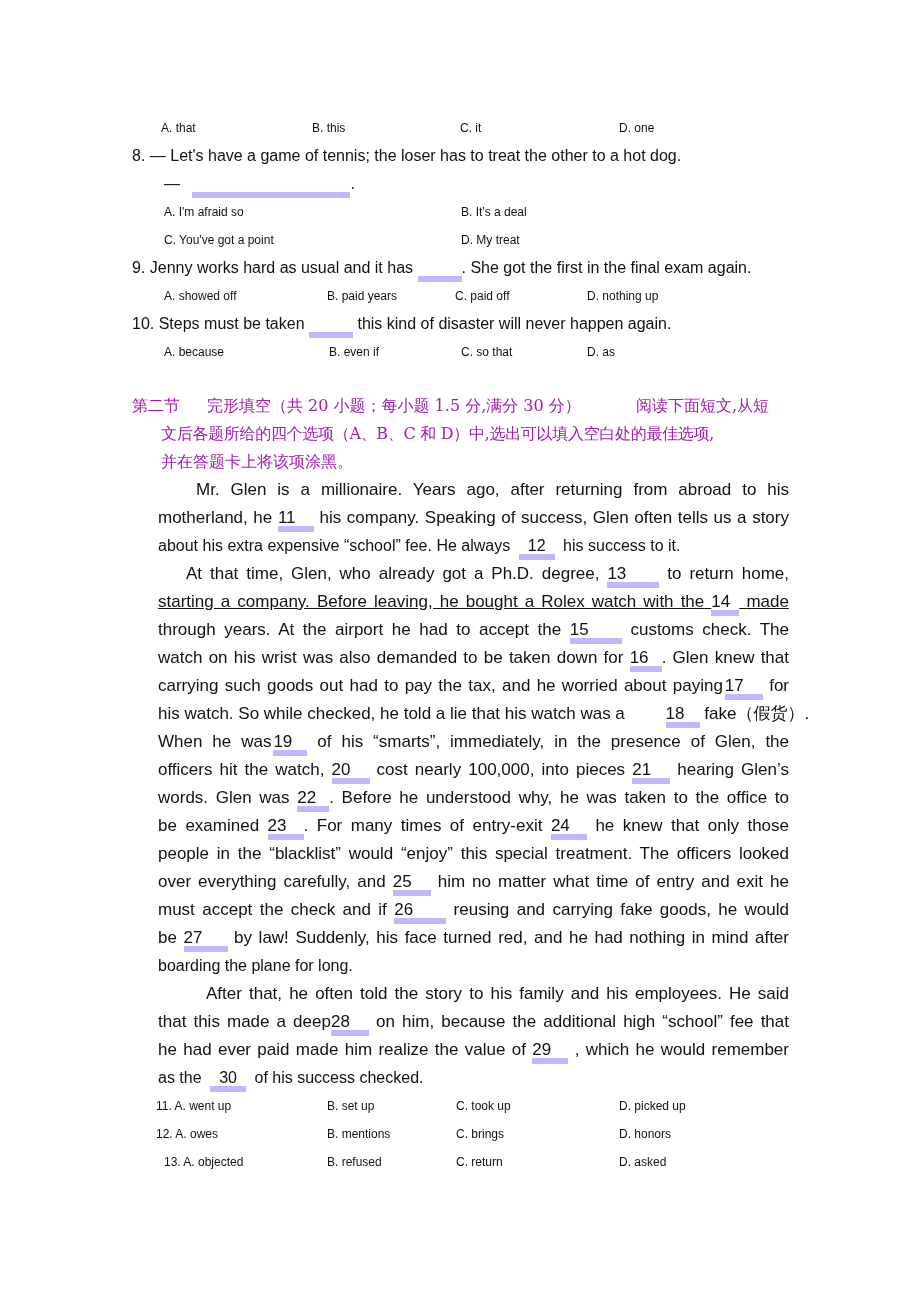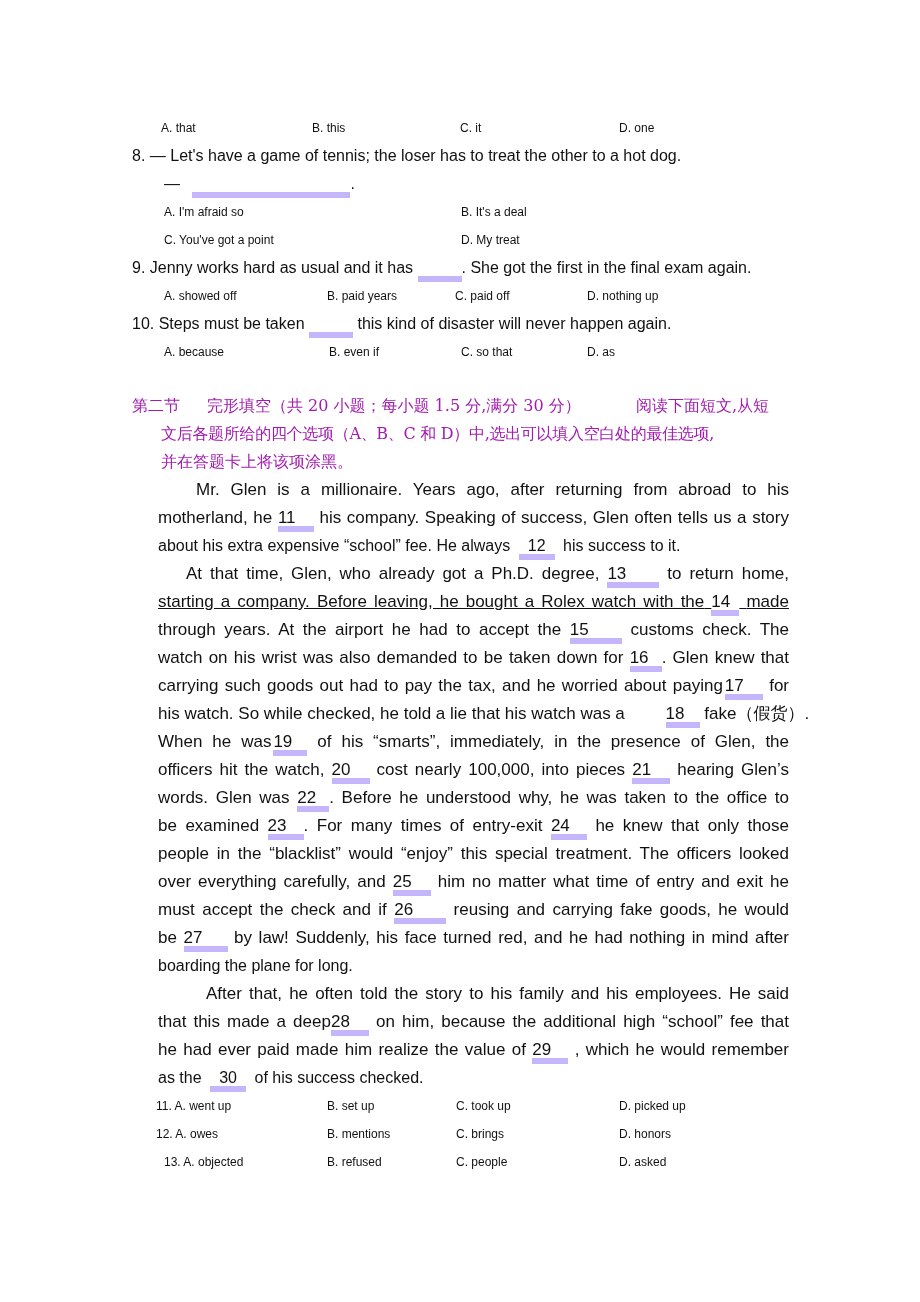--- a/index.html
+++ b/index.html
@@ -199,15 +199,15 @@
   <span class="opt" style="left:456px;top:1096px;">C.  took up</span>
   <span class="opt" style="left:619px;top:1096px;">D. picked up</span>
 
   <span class="opt" style="left:156px;top:1124px;">12. A. owes</span>
   <span class="opt" style="left:327px;top:1124px;">B. mentions</span>
   <span class="opt" style="left:456px;top:1124px;">C. brings</span>
   <span class="opt" style="left:619px;top:1124px;">D. honors</span>
 
   <span class="opt" style="left:156px;top:1152px;margin-left:8px;">13. A. objected</span>
   <span class="opt" style="left:327px;top:1152px;">B. refused</span>
-  <span class="opt" style="left:456px;top:1152px;">C. people</span>
+  <span class="opt" style="left:456px;top:1152px;">C. return</span>
   <span class="opt" style="left:619px;top:1152px;">D. asked</span>
 </div>
 
 </body></html>

